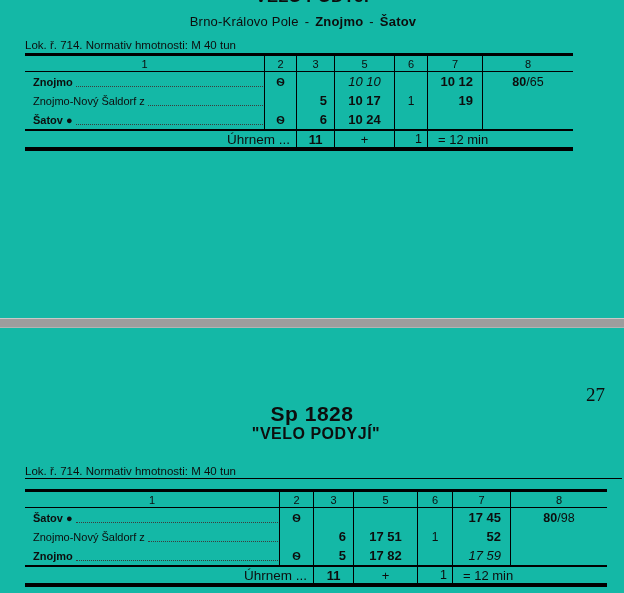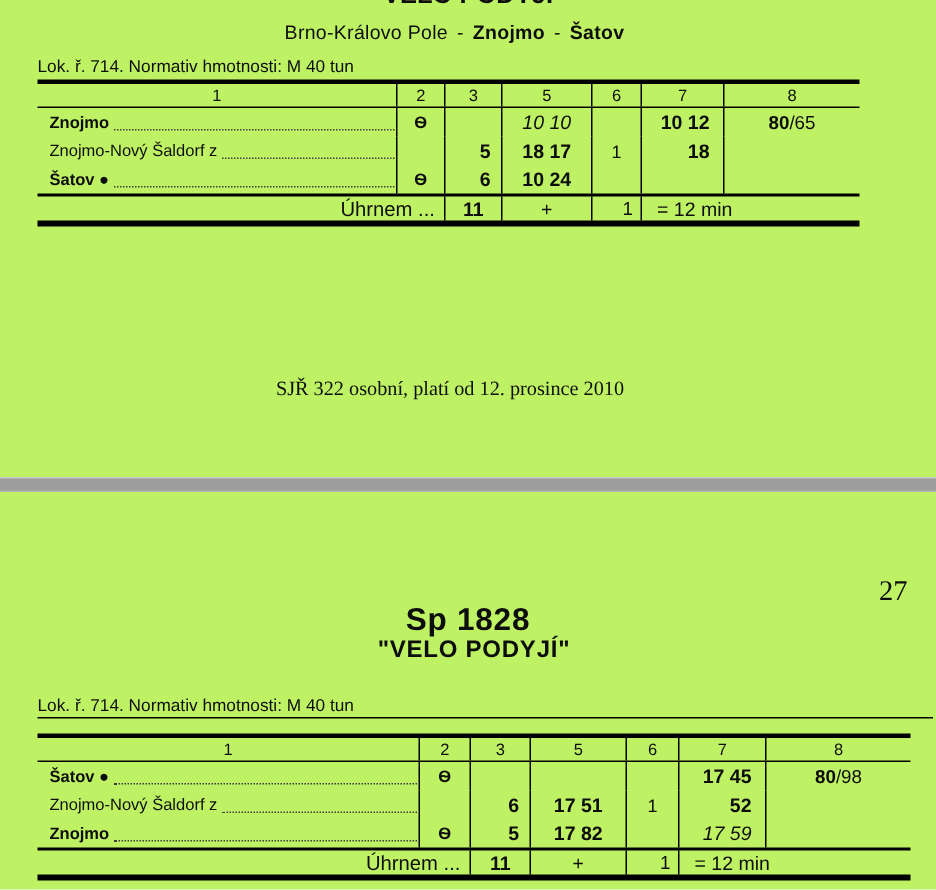--- a/index.html
+++ b/index.html
@@ -1,16 +1,16 @@
 <!DOCTYPE html>
 <html><head>
 <meta charset="utf-8">
 <style>
   html,body{margin:0;padding:0;background:#fff;}
-  #canvas{position:relative;width:624px;height:593px;background:#bef264;overflow:hidden;
+  #canvas{position:relative;width:624px;height:593px;background:#14b8a6;overflow:hidden;
           font-family:"Liberation Sans",sans-serif;color:#0d0d0d;}
 
   
   .abs{position:absolute;}
   .clip-title{top:0;left:0;right:0;height:6px;overflow:hidden;text-align:center;}
   .clip-title span{display:inline-block;font-weight:bold;font-size:17px;transform:translateY(-13px);}
   .route-line{font-size:13px;letter-spacing:.2px;text-align:center;}
   .route-line .seg{display:inline-block;margin:0 3px;}
   .b{font-weight:bold;}
   .lok-note{font-size:11.5px;}
@@ -104,23 +104,23 @@
             <span>/65</span>
         </div>
       </div>
       <div class="tt-row">
         <div class="tt-cell c1 st">
           <span>Znojmo-Nový Šaldorf z</span>
             <span class="leader"></span>
         </div>
         <div class="tt-cell c2 sym"></div>
         <div class="tt-cell c3 num ar">5</div>
-        <div class="tt-cell c5 num">18 17</div>
+        <div class="tt-cell c5 num">10 17</div>
         <div class="tt-cell c6 reg">1</div>
-        <div class="tt-cell c7 num ar8">18</div>
+        <div class="tt-cell c7 num ar8">19</div>
         <div class="tt-cell c8 nr speed"></div>
       </div>
       <div class="tt-row">
         <div class="tt-cell c1 st">
           <span class="b">Šatov ●</span>
             <span class="leader"></span>
         </div>
         <div class="tt-cell c2 sym">Ѳ</div>
         <div class="tt-cell c3 num ar">6</div>
         <div class="tt-cell c5 num">10 24</div>
@@ -131,21 +131,20 @@
     </div>
     <div class="tt-row tt-foot">
       <div class="tt-cell m12 sum-label">Úhrnem ...</div>
       <div class="tt-cell c3 sum-num">11</div>
       <div class="tt-cell c5 sum-plus">+</div>
       <div class="tt-cell c6 sum-extra">1</div>
       <div class="tt-cell m78 nr sum-res">= 12 min</div>
     </div>
   </div>
 
-  <div class="abs serif-note" style="top:251px;left:0;width:600px;text-align:center;">SJŘ 322 osobní, platí od 12. prosince 2010</div>
 
   <div class="abs sep-bar"></div>
 
   <div class="abs page-num" style="top:384px;left:586px;">27</div>
 
   <div class="abs train-no" style="top:402px;left:4px;width:616px;">Sp 1828</div>
   <div class="abs train-name" style="top:425px;left:8px;width:616px;">"VELO PODYJÍ"</div>
 
 
   <div class="abs lok-note" style="top:465px;left:25px;">Lok. ř. 714. Normativ hmotnosti: M 40 tun</div>

